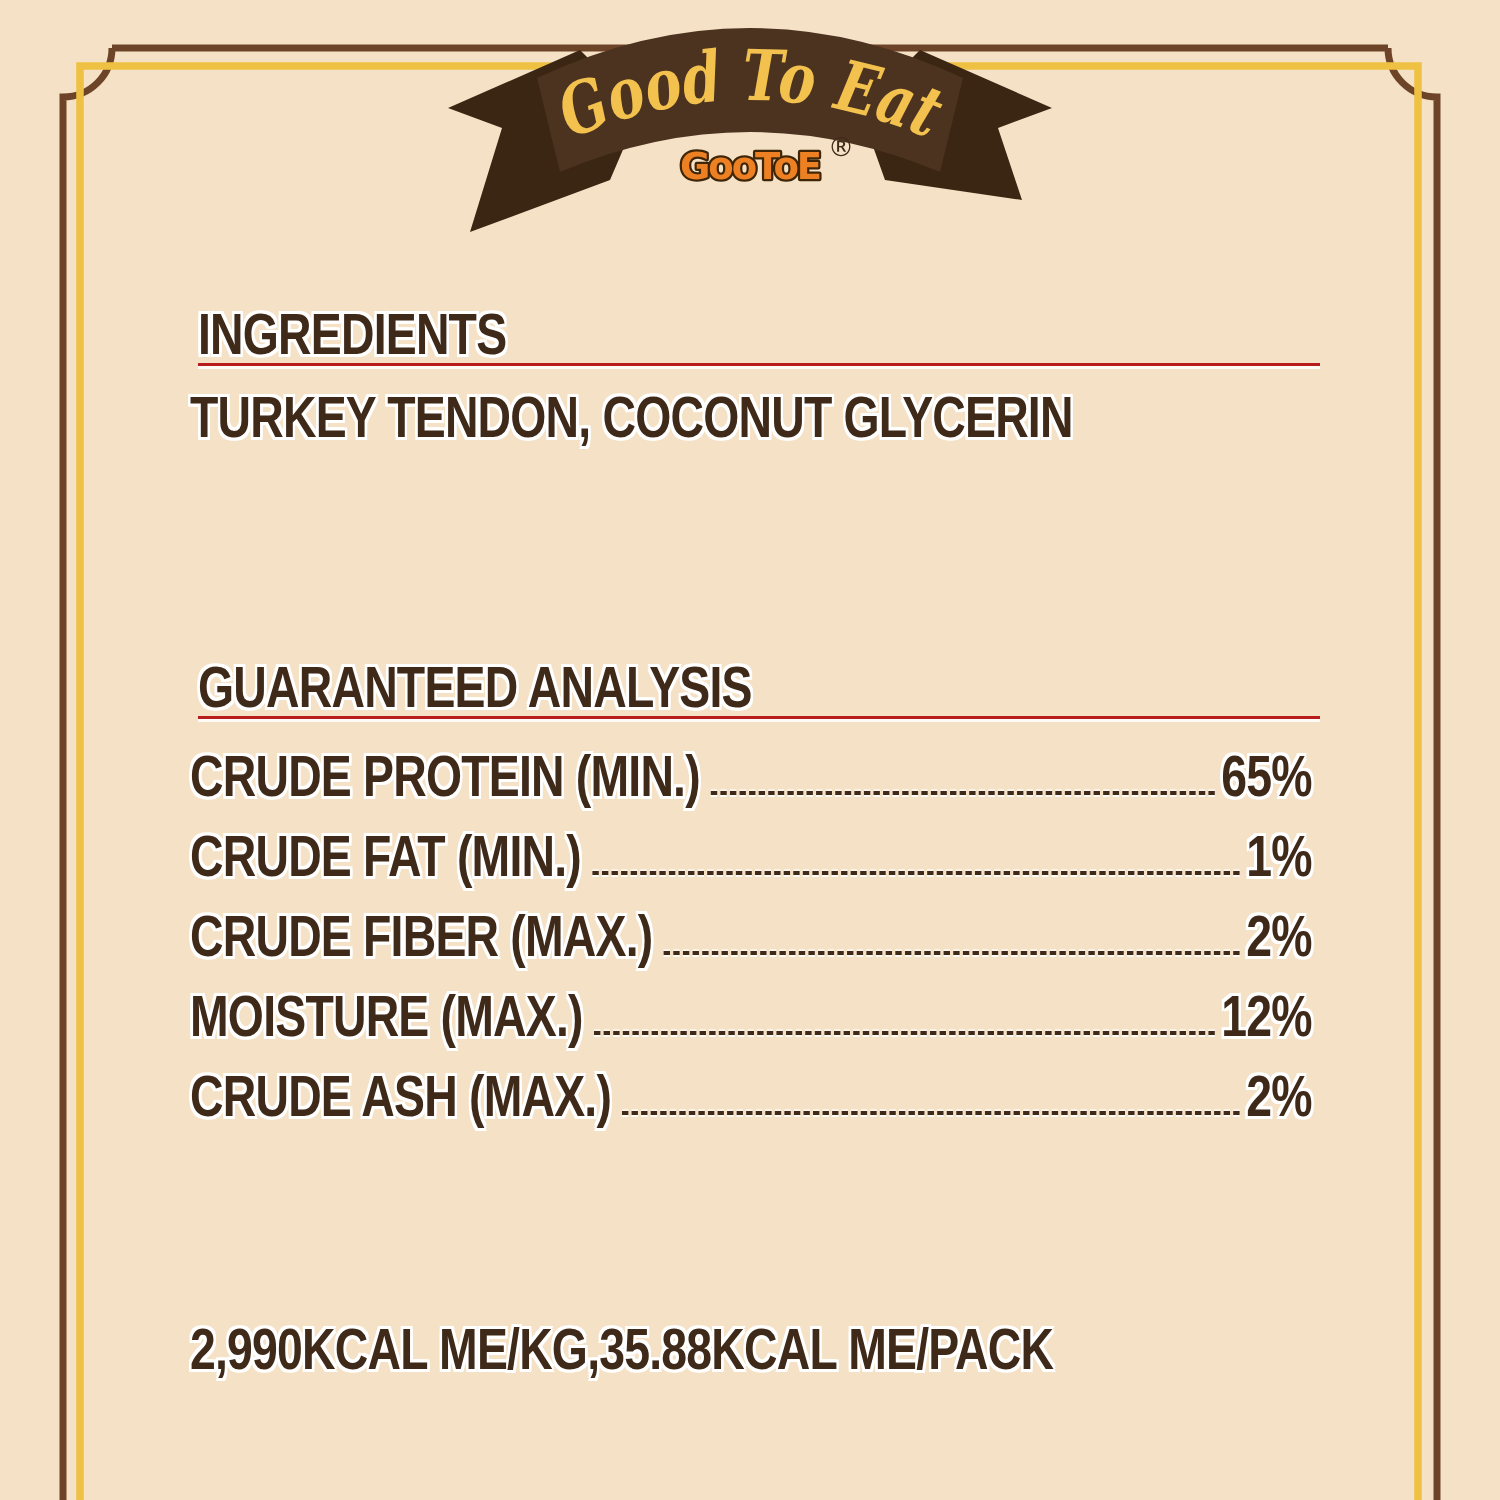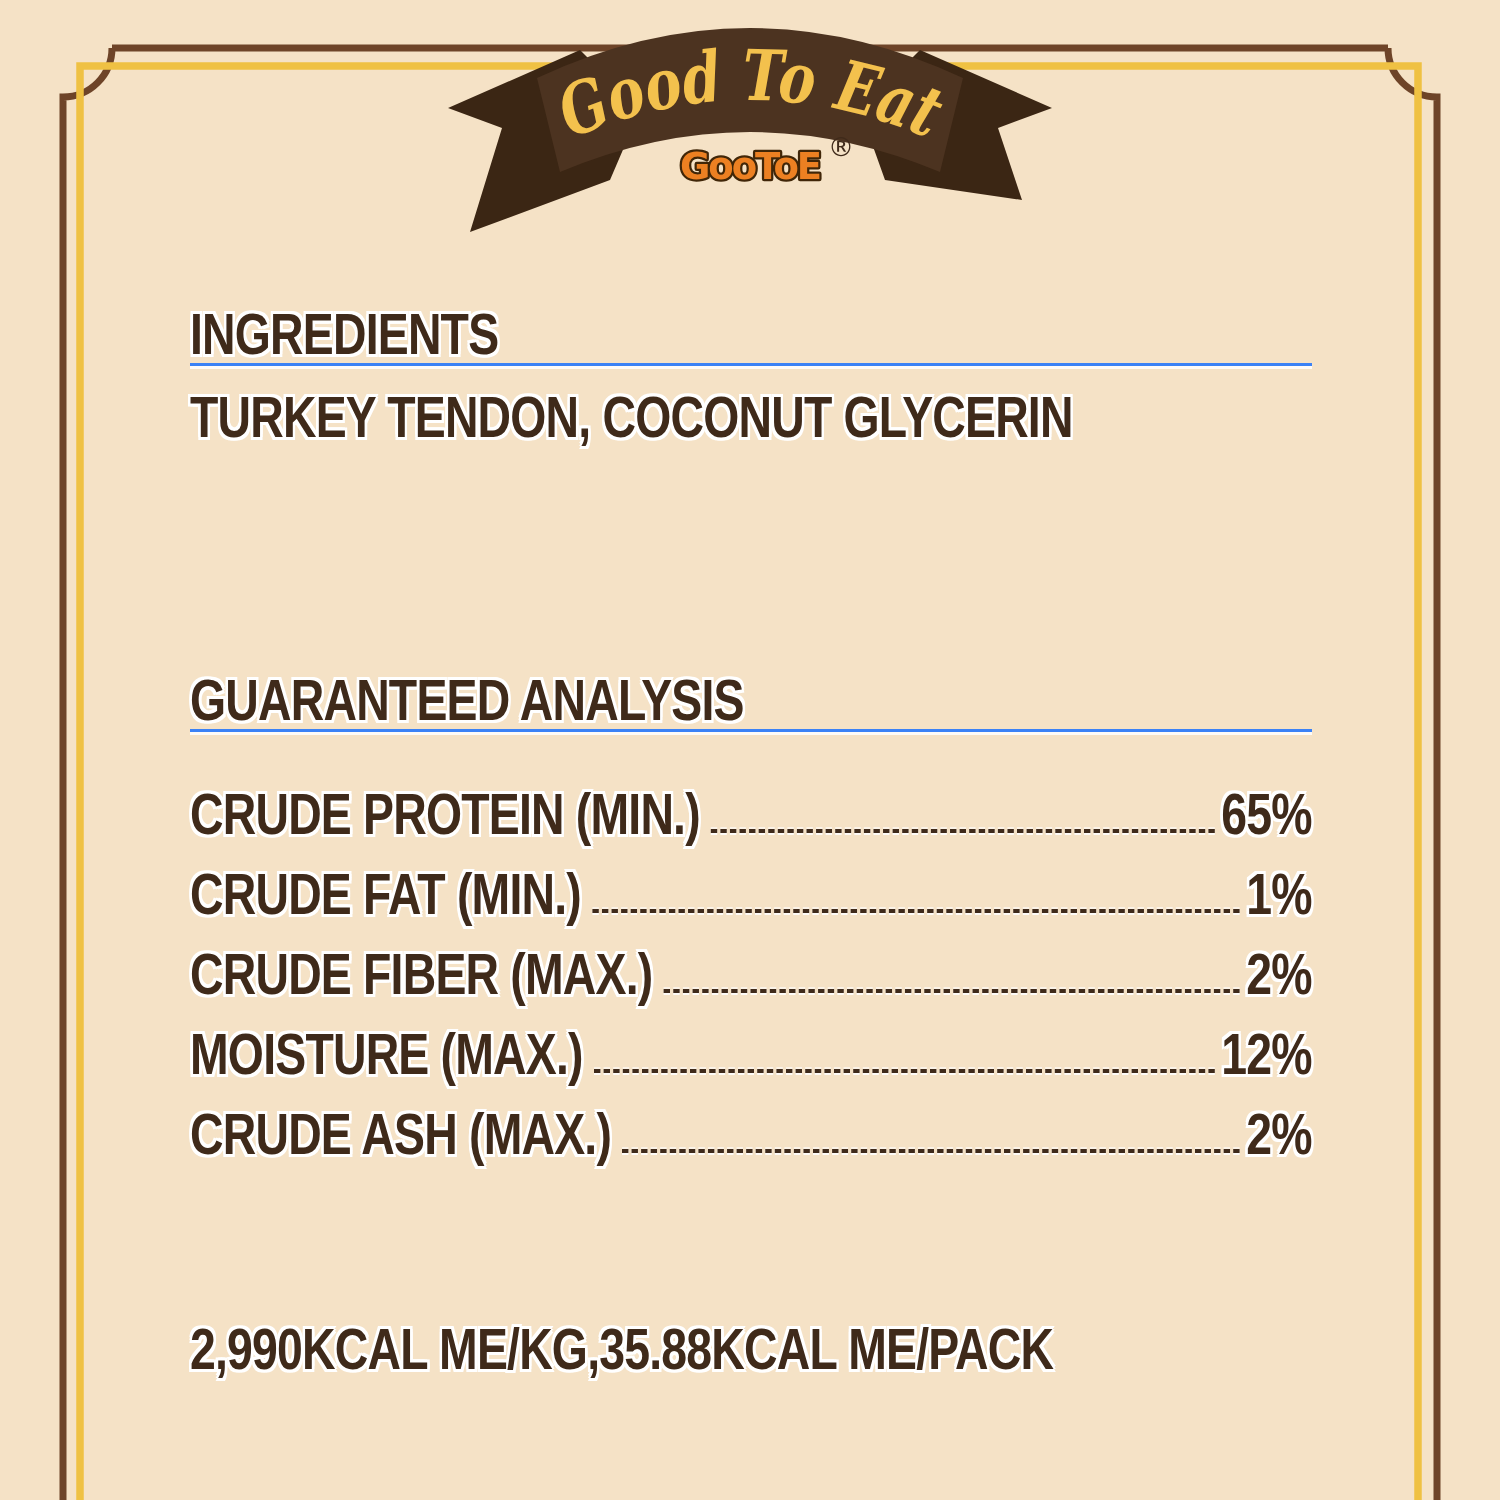--- a/index.html
+++ b/index.html
@@ -16,57 +16,57 @@
 
   .halo{
     text-shadow:
       -3px 0 0 #fff, 3px 0 0 #fff, 0 -3px 0 #fff, 0 3px 0 #fff,
       -2px -2px 0 #fff, 2px -2px 0 #fff, -2px 2px 0 #fff, 2px 2px 0 #fff,
       -3px -3px 0 #fff, 3px 3px 0 #fff, -3px 3px 0 #fff, 3px -3px 0 #fff;
   }
   .cond{transform:scaleX(0.8);transform-origin:left bottom;}
 
   .sec-heading{
-    position:absolute;left:0;width:1122px;
-    border-bottom:3px solid #3b82f6;
+    position:absolute;left:8px;width:1122px;
+    border-bottom:3px solid #b91c1c;
     box-shadow:0 3px 0 rgba(255,255,255,.85);
   }
   .heading-line{
     width:1402px;
     font-size:58px;font-weight:bold;line-height:1;
     letter-spacing:-1px;white-space:nowrap;
     display:flex;align-items:baseline;
   }
   .heading-note{font-size:38px;font-weight:bold;margin-left:16px;letter-spacing:0;}
 
   .value-line{
     position:absolute;left:0;width:1402px;
     font-size:58px;font-weight:bold;line-height:1;
     letter-spacing:-1px;white-space:nowrap;
   }
 
-  .ga-rows{position:absolute;left:0;top:763px;width:1122px;}
+  .ga-rows{position:absolute;left:0;top:725px;width:1122px;}
   .ga-row{
     display:flex;align-items:flex-end;
     height:80px;width:1402px;
     transform:scaleX(0.8);transform-origin:left bottom;
     font-size:58px;font-weight:bold;line-height:1;letter-spacing:-1px;
     white-space:nowrap;
   }
   .ga-label{flex:0 0 auto;}
   .ga-value{flex:0 0 auto;}
   .leader{
     flex:1 1 auto;
     border-bottom:4px dashed #3F2A1A;
     margin:0 8px 10px 14px;
     filter:drop-shadow(0 2px 0 rgba(255,255,255,.85)) drop-shadow(0 -2px 0 rgba(255,255,255,.6));
   }
   .pos-ingredients-heading{top:305px;}
   .pos-ingredients-value{top:388px;}
-  .pos-analysis-heading{top:658px;margin-top:13px;}
+  .pos-analysis-heading{top:658px;}
   .pos-calorie-heading{top:1238px;}
   .pos-calorie-value{top:1320px;}
 </style>
 </head>
 <body>
 
 <div class="page">
 
   <svg class="deco" width="1500" height="1500" viewBox="0 0 1500 1500">
 

